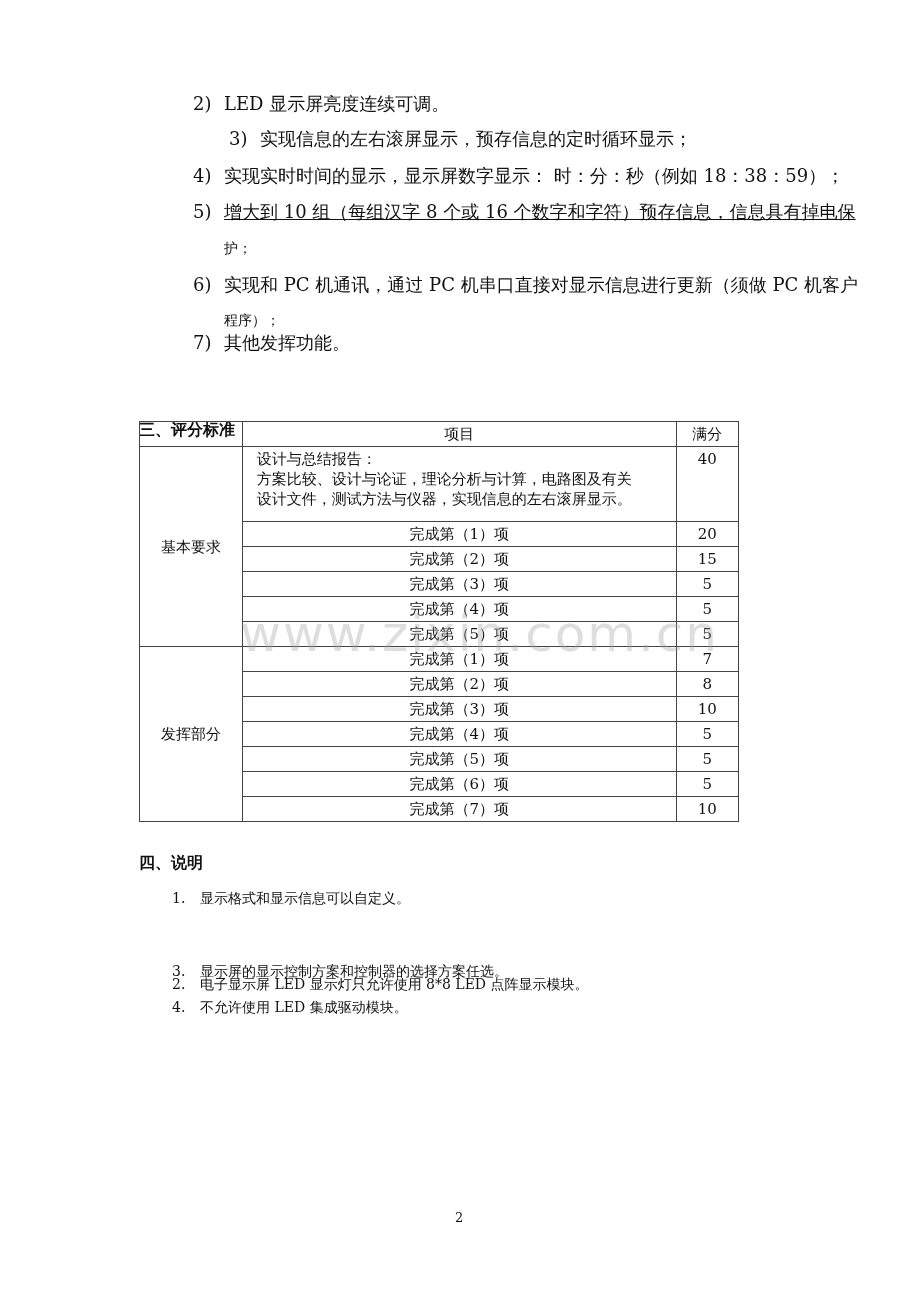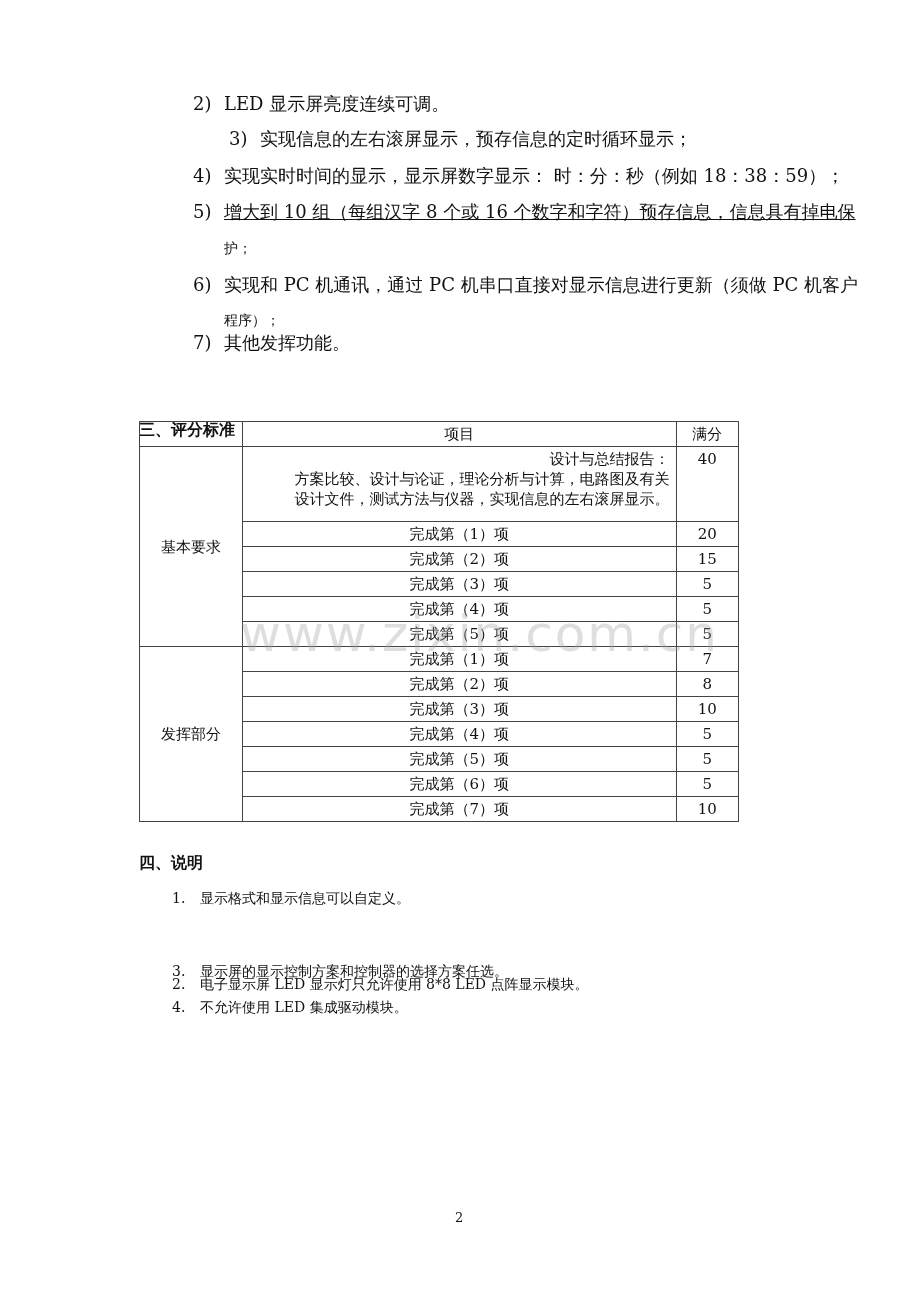--- a/index.html
+++ b/index.html
@@ -6,21 +6,21 @@
     body { width:920px; height:1302px; position:relative; overflow:hidden;
       font-family:"DejaVu Serif","Liberation Serif",serif; color:#111; }
     .req-item { position:absolute; left:193px; font-size:18px; line-height:16px; white-space:nowrap; }
     .req-item .num { display:inline-block; width:31px; }
     .req-cont { position:absolute; left:224px; font-size:14px; line-height:16px; white-space:nowrap; }
     .section-title { position:absolute; left:139px; font-size:16px; font-weight:bold;
       font-family:"DejaVu Sans","Liberation Sans",sans-serif; }
     table.score { position:absolute; left:139px; top:421px; width:600px; border-collapse:collapse;
       font-size:15px; }
     table.score td { border:1px solid #444; padding:0 4px; text-align:center; height:24px; line-height:24px; }
-    table.score td.left { text-align:right; line-height:20px; padding:2px 6px; vertical-align:top; }
+    table.score td.left { text-align:left; line-height:20px; padding:2px 14px; vertical-align:top; }
     table.score td.score-top { vertical-align:top; line-height:24px; }
     table.score col.c1 { width:111px; }
     table.score col.c2 { width:473px; }
     table.score col.c3 { width:66px; }
     .note-item { position:absolute; left:172px; font-size:14px; line-height:16px; white-space:nowrap; }
     .note-item .num { display:inline-block; width:28px; }
     .page-num { position:absolute; left:455px; top:1210px; font-size:13px; }
     .watermark { position:absolute; left:216px; top:605px; font-size:50px; color:rgba(160,160,160,0.35);
       font-family:"DejaVu Sans","Liberation Sans",sans-serif; letter-spacing:2px; pointer-events:none;margin-left:24px; }
   </style>

